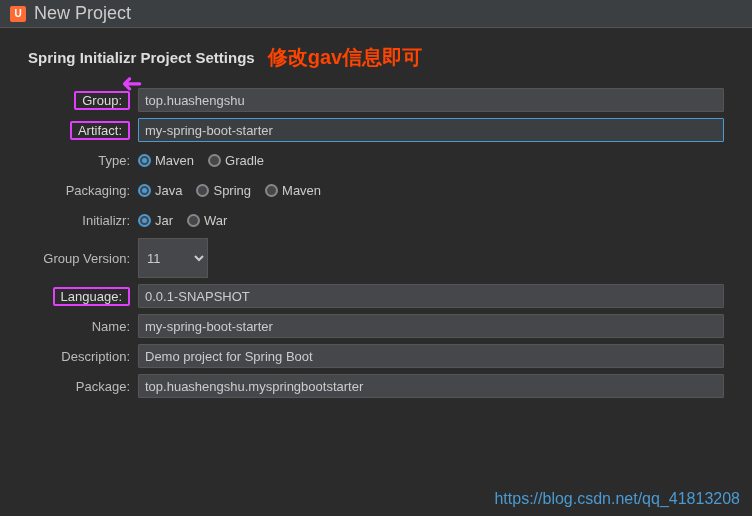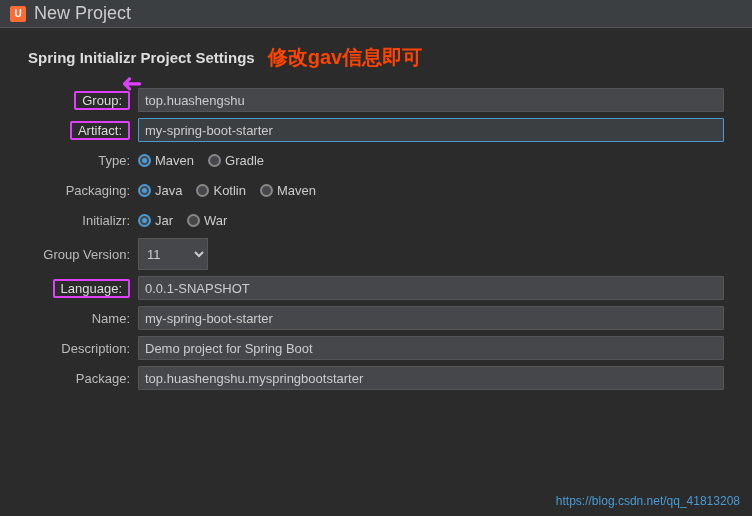--- a/index.html
+++ b/index.html
@@ -114,21 +114,21 @@
       color: #ccc;
       font-size: 13px;
     }
 
     .select-input {
       background: #45474a;
       border: 1px solid #555;
       color: #ccc;
       padding: 2px 4px;
       font-size: 13px;
-      height: 32px;
+      height: 40px;
       width: 70px;
       outline: none;
       cursor: pointer;
     }
 
     .form-table {
       width: 100%;
       border-collapse: collapse;
     }
 
@@ -158,21 +158,21 @@
       color: #ddd;
       font-size: 13px;
       text-align: right;
     }
 
     .footer {
       position: absolute;
       bottom: 8px;
       right: 12px;
       color: #4a9ad4;
-      font-size: 12px;
+      font-size: 16px;
     }
 
     .header-area {
       position: relative;
       display: flex;
       align-items: center;
       margin-bottom: 14px;
     }
   </style>
 </head>
@@ -219,21 +219,21 @@
     <tr>
       <td><span>Packaging:</span></td>
       <td>
         <div class="radio-group">
           <label class="radio-item">
             <div class="radio-circle checked"></div>
             <span class="radio-label">Java</span>
           </label>
           <label class="radio-item">
             <div class="radio-circle"></div>
-            <span class="radio-label">Kotlin</span>
+            <span class="radio-label">Spring</span>
           </label>
           <label class="radio-item">
             <div class="radio-circle"></div>
             <span class="radio-label">Maven</span>
           </label>
         </div>
       </td>
     </tr>
     <tr>
       <td><span>Initializr:</span></td>

